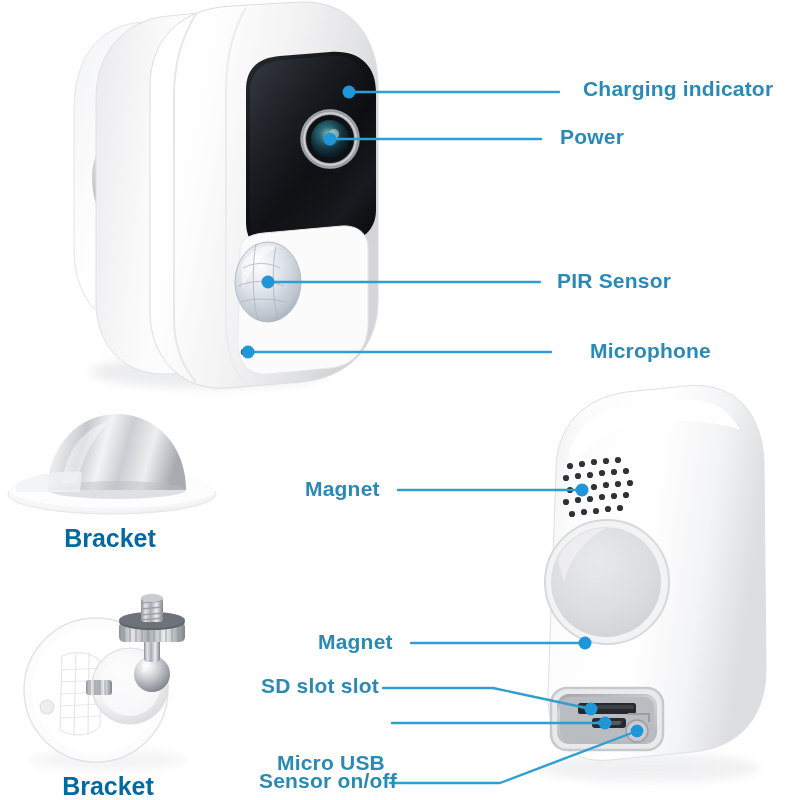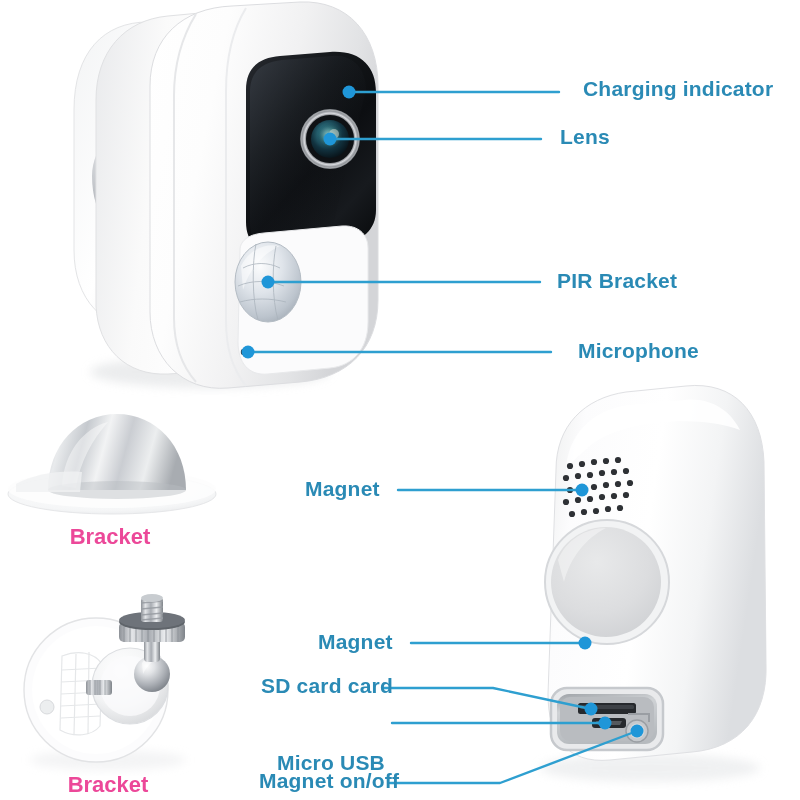--- a/index.html
+++ b/index.html
@@ -29,24 +29,24 @@
     color: #2a8ab5;
     font-family: "Liberation Sans", sans-serif;
     font-weight: bold;
     font-size: 21px;
     letter-spacing: 0.2px;
     white-space: nowrap;
     line-height: 1;
   }
   .part-label {
     position: absolute;
-    color: #ec4899;
+    color: #0369a1;
     font-family: "Liberation Sans", sans-serif;
     font-weight: bold;
-    font-size: 22px;
+    font-size: 25px;
     white-space: nowrap;
     line-height: 1;
     text-align: center;
   }
 </style>
 </head>
 <body>
 
 <div id="stage">
 
@@ -398,27 +398,27 @@
         <circle cx="582" cy="490" r="6.5"></circle>
         <circle cx="585" cy="643" r="6.5"></circle>
         <circle cx="591" cy="709" r="6.5"></circle>
         <circle cx="605" cy="723" r="6.5"></circle>
         <circle cx="637" cy="731" r="6.5"></circle>
       </g>
   </svg>
 
   <div id="labels">
       <div class="callout-label" style="left: 583px; top: 78px;">Charging indicator</div>
-      <div class="callout-label" style="left: 560px; top: 126px;">Lens</div>
-      <div class="callout-label" style="left: 557px; top: 270px;">PIR Bracket</div>
-      <div class="callout-label" style="left: 578px; top: 340px;">Microphone</div>
+      <div class="callout-label" style="left: 560px; top: 126px;">Power</div>
+      <div class="callout-label" style="left: 557px; top: 270px;">PIR Sensor</div>
+      <div class="callout-label" style="left: 590px; top: 340px;">Microphone</div>
       <div class="callout-label" style="left: 305px; top: 478px;">Magnet</div>
       <div class="callout-label" style="left: 318px; top: 631px;">Magnet</div>
-      <div class="callout-label" style="left: 261px; top: 675px;">SD card card</div>
+      <div class="callout-label" style="left: 261px; top: 675px;">SD slot slot</div>
       <div class="callout-label" style="left: 277px; top: 752px;">Micro USB</div>
-      <div class="callout-label" style="left: 259px; top: 770px;">Magnet on/off</div>
+      <div class="callout-label" style="left: 259px; top: 770px;">Sensor on/off</div>
     </div>
   <div id="partlabels">
       <div class="part-label" style="left: 50px; top: 526px; width: 120px;">Bracket</div>
       <div class="part-label" style="left: 48px; top: 774px; width: 120px;">Bracket</div>
     </div>
 
 </div>
 
 </body></html>

